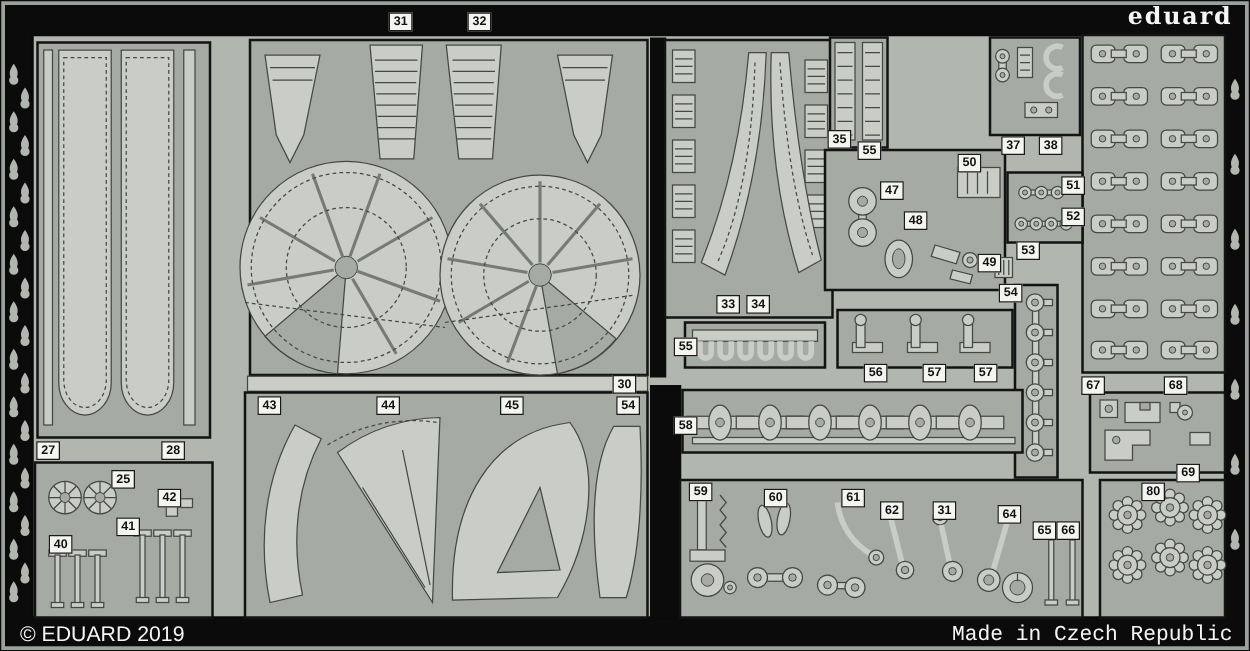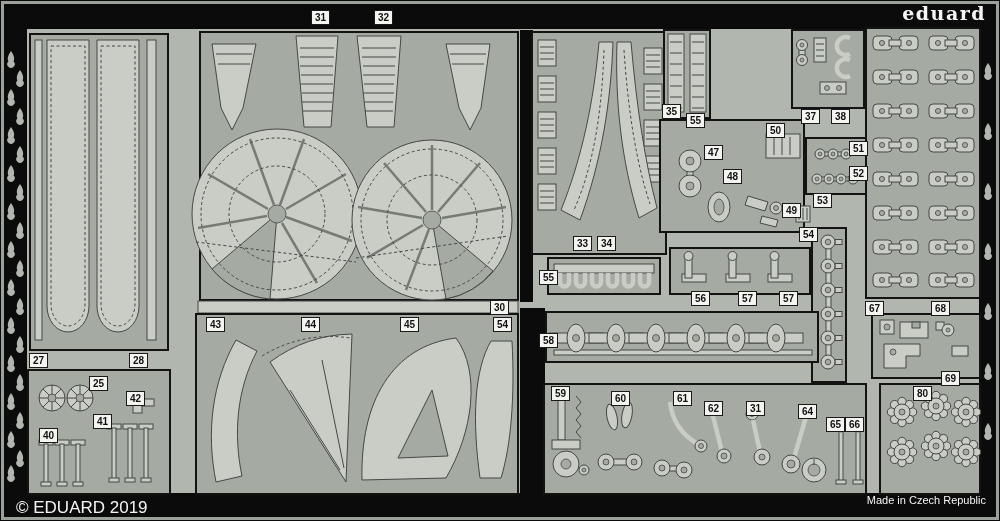--- a/index.html
+++ b/index.html
@@ -18,21 +18,21 @@
   .detail{stroke:var(--part-outline,#454945);fill:none;stroke-width:1;}
   .dashline{stroke:var(--part-outline,#454945);fill:none;stroke-width:1;stroke-dasharray:3 2.5;}
   .thickpart{stroke:var(--part,#c9cdc6);stroke-width:4.5;fill:none;}
   .spoke{stroke:#767b74;stroke-width:2.5;fill:none;}
   .drops{fill:var(--sheet,#b1b6af);}
   .header{position:absolute;left:14px;top:6px;display:flex;gap:18px;color:var(--header-text,#f5f5f5);
           font-size:13px;font-weight:bold;letter-spacing:.5px;white-space:nowrap;}
   .brand{position:absolute;right:14px;top:2px;color:var(--header-text,#f5f5f5);
          font-family:"DejaVu Serif",serif;font-weight:bold;font-size:19px;letter-spacing:1.5px;}
   .footer-left{position:absolute;left:16px;bottom:3px;color:var(--header-text,#f5f5f5);font-size:17px;}
-  .footer-right{position:absolute;right:14px;bottom:15px;color:var(--header-text,#f5f5f5);font-size:11px;}
+  .footer-right{position:absolute;right:14px;bottom:3px;color:var(--header-text,#f5f5f5);font-size:17px;font-family:Liberation Mono, monospace;}
   .labels{position:absolute;inset:0;}
   .plabel{position:absolute;background:var(--label-background,#f4f4f0);
           border:1px solid var(--label-border,#1a1a1a);color:var(--label-text,#111);
           font:bold 10px/13px "Liberation Sans",sans-serif;padding:0 3px;min-width:8px;text-align:center;}
 </style>
 </head>
 <body>
 
 <div class="canvas">
 

